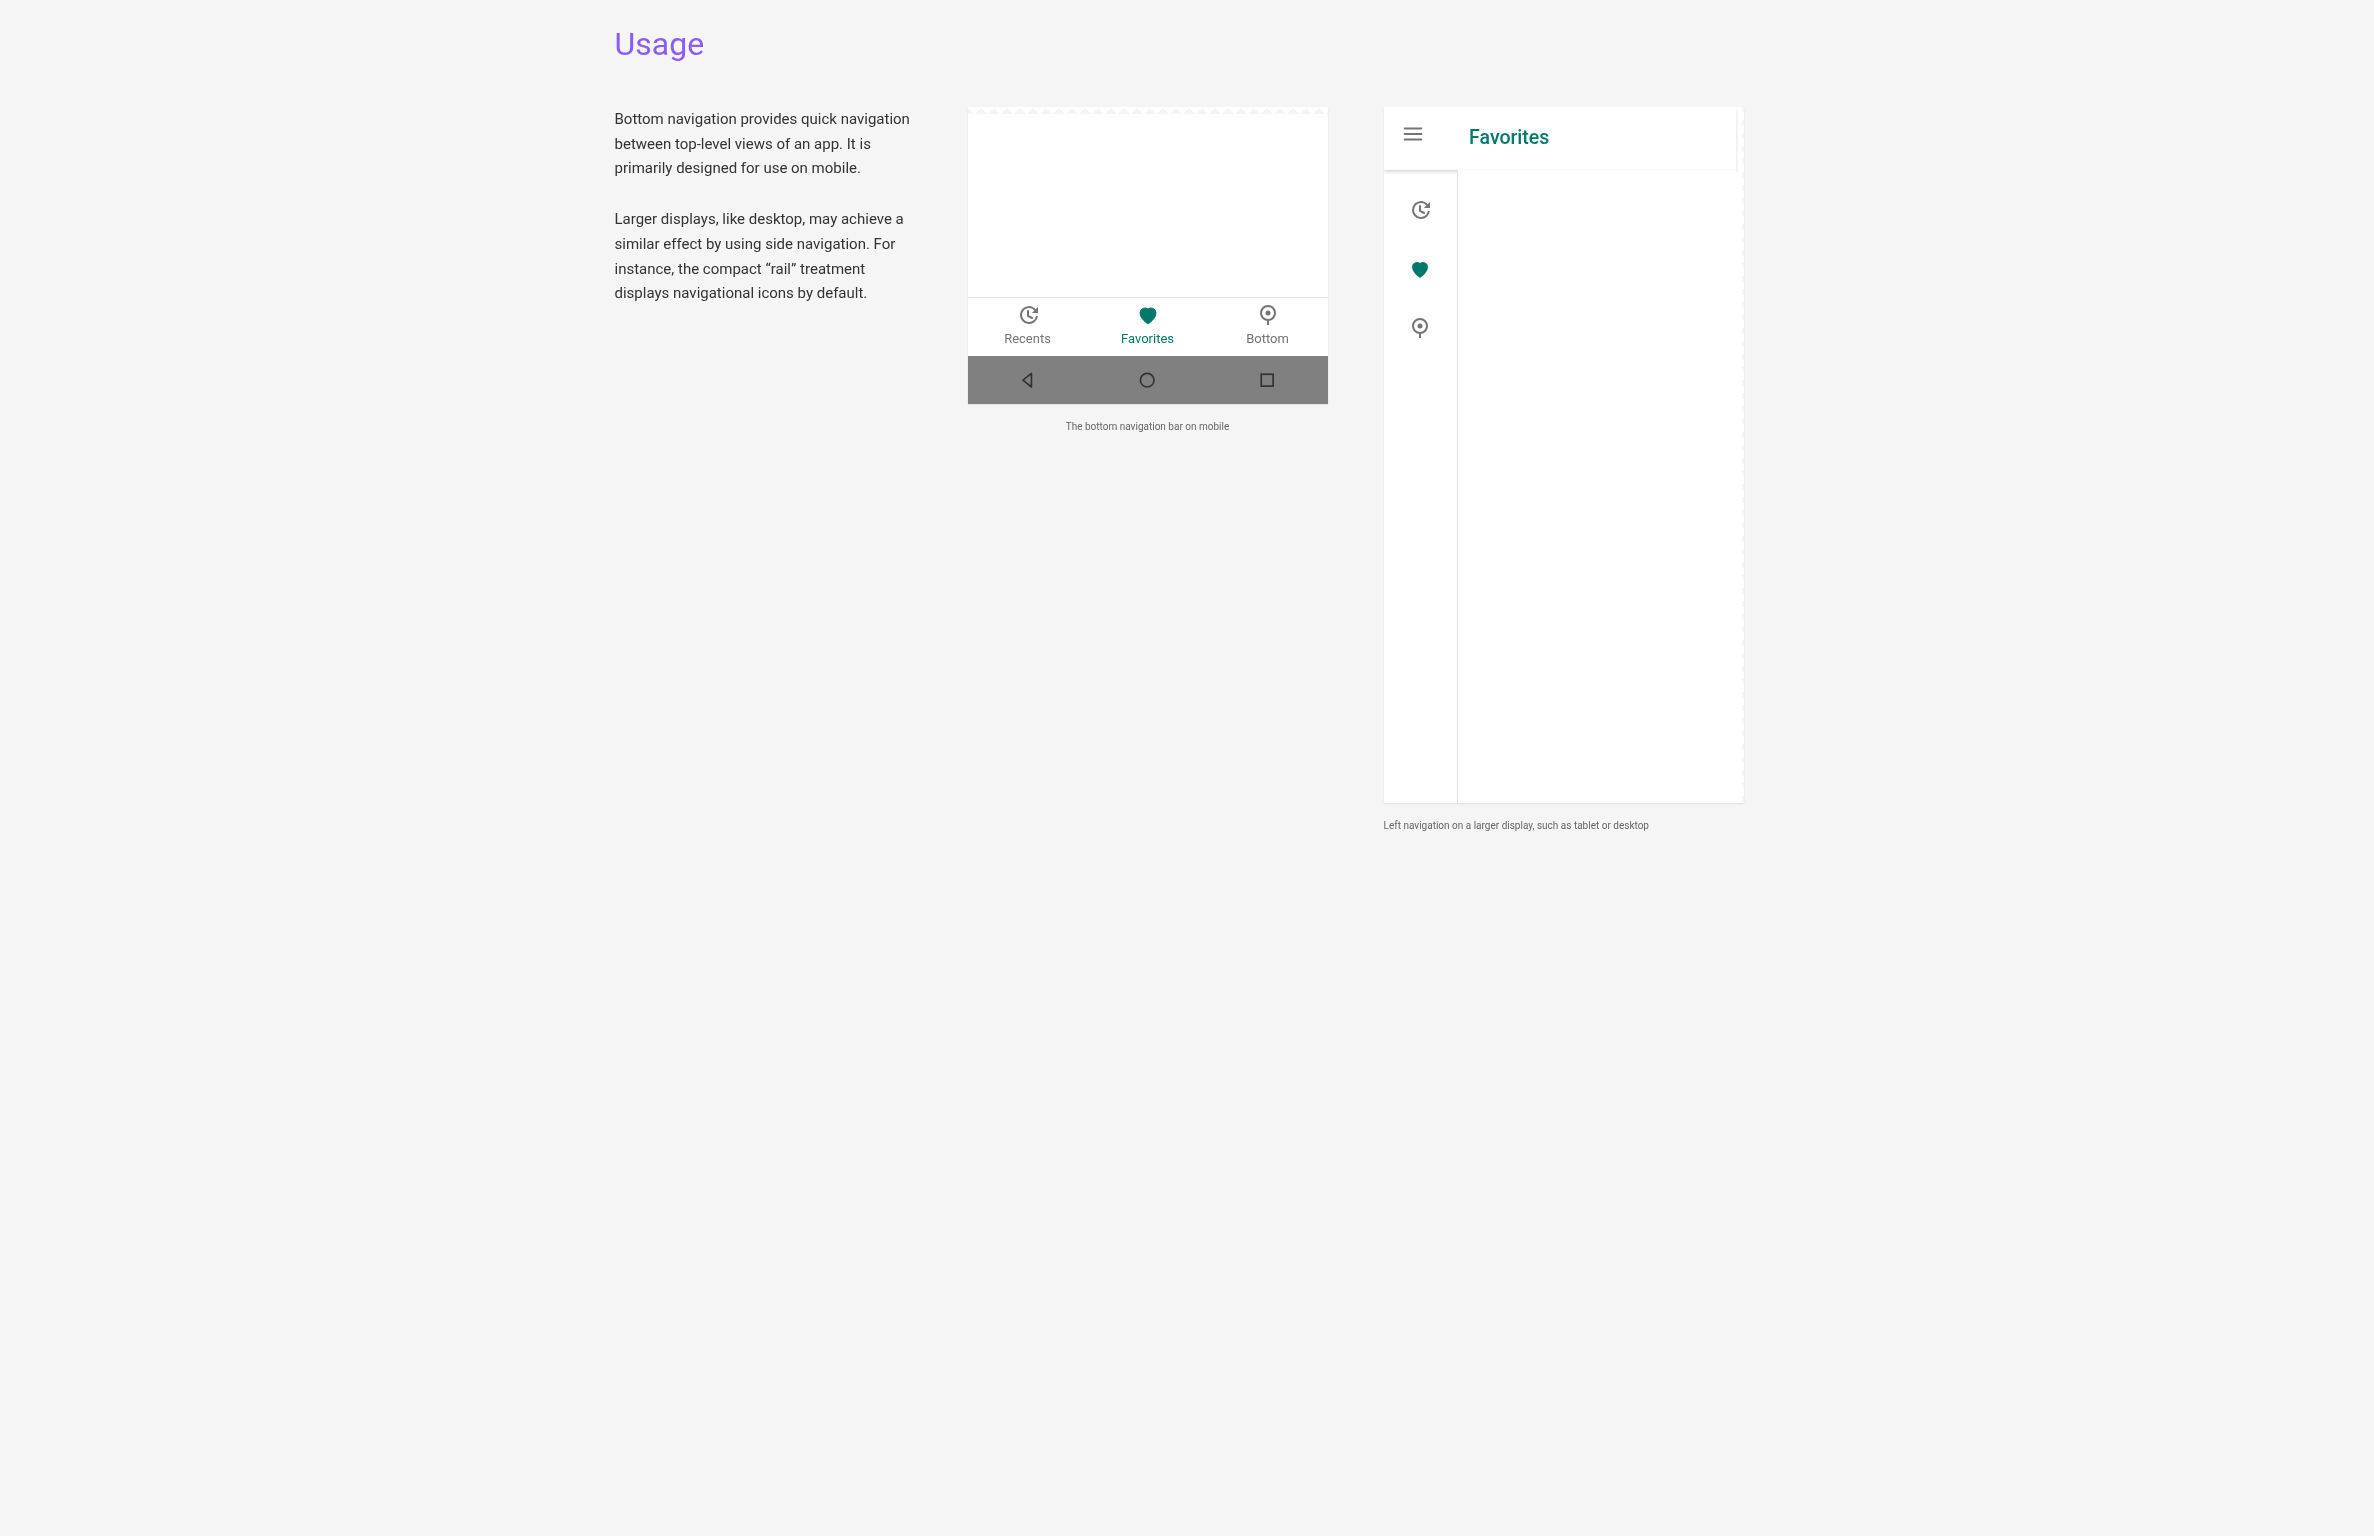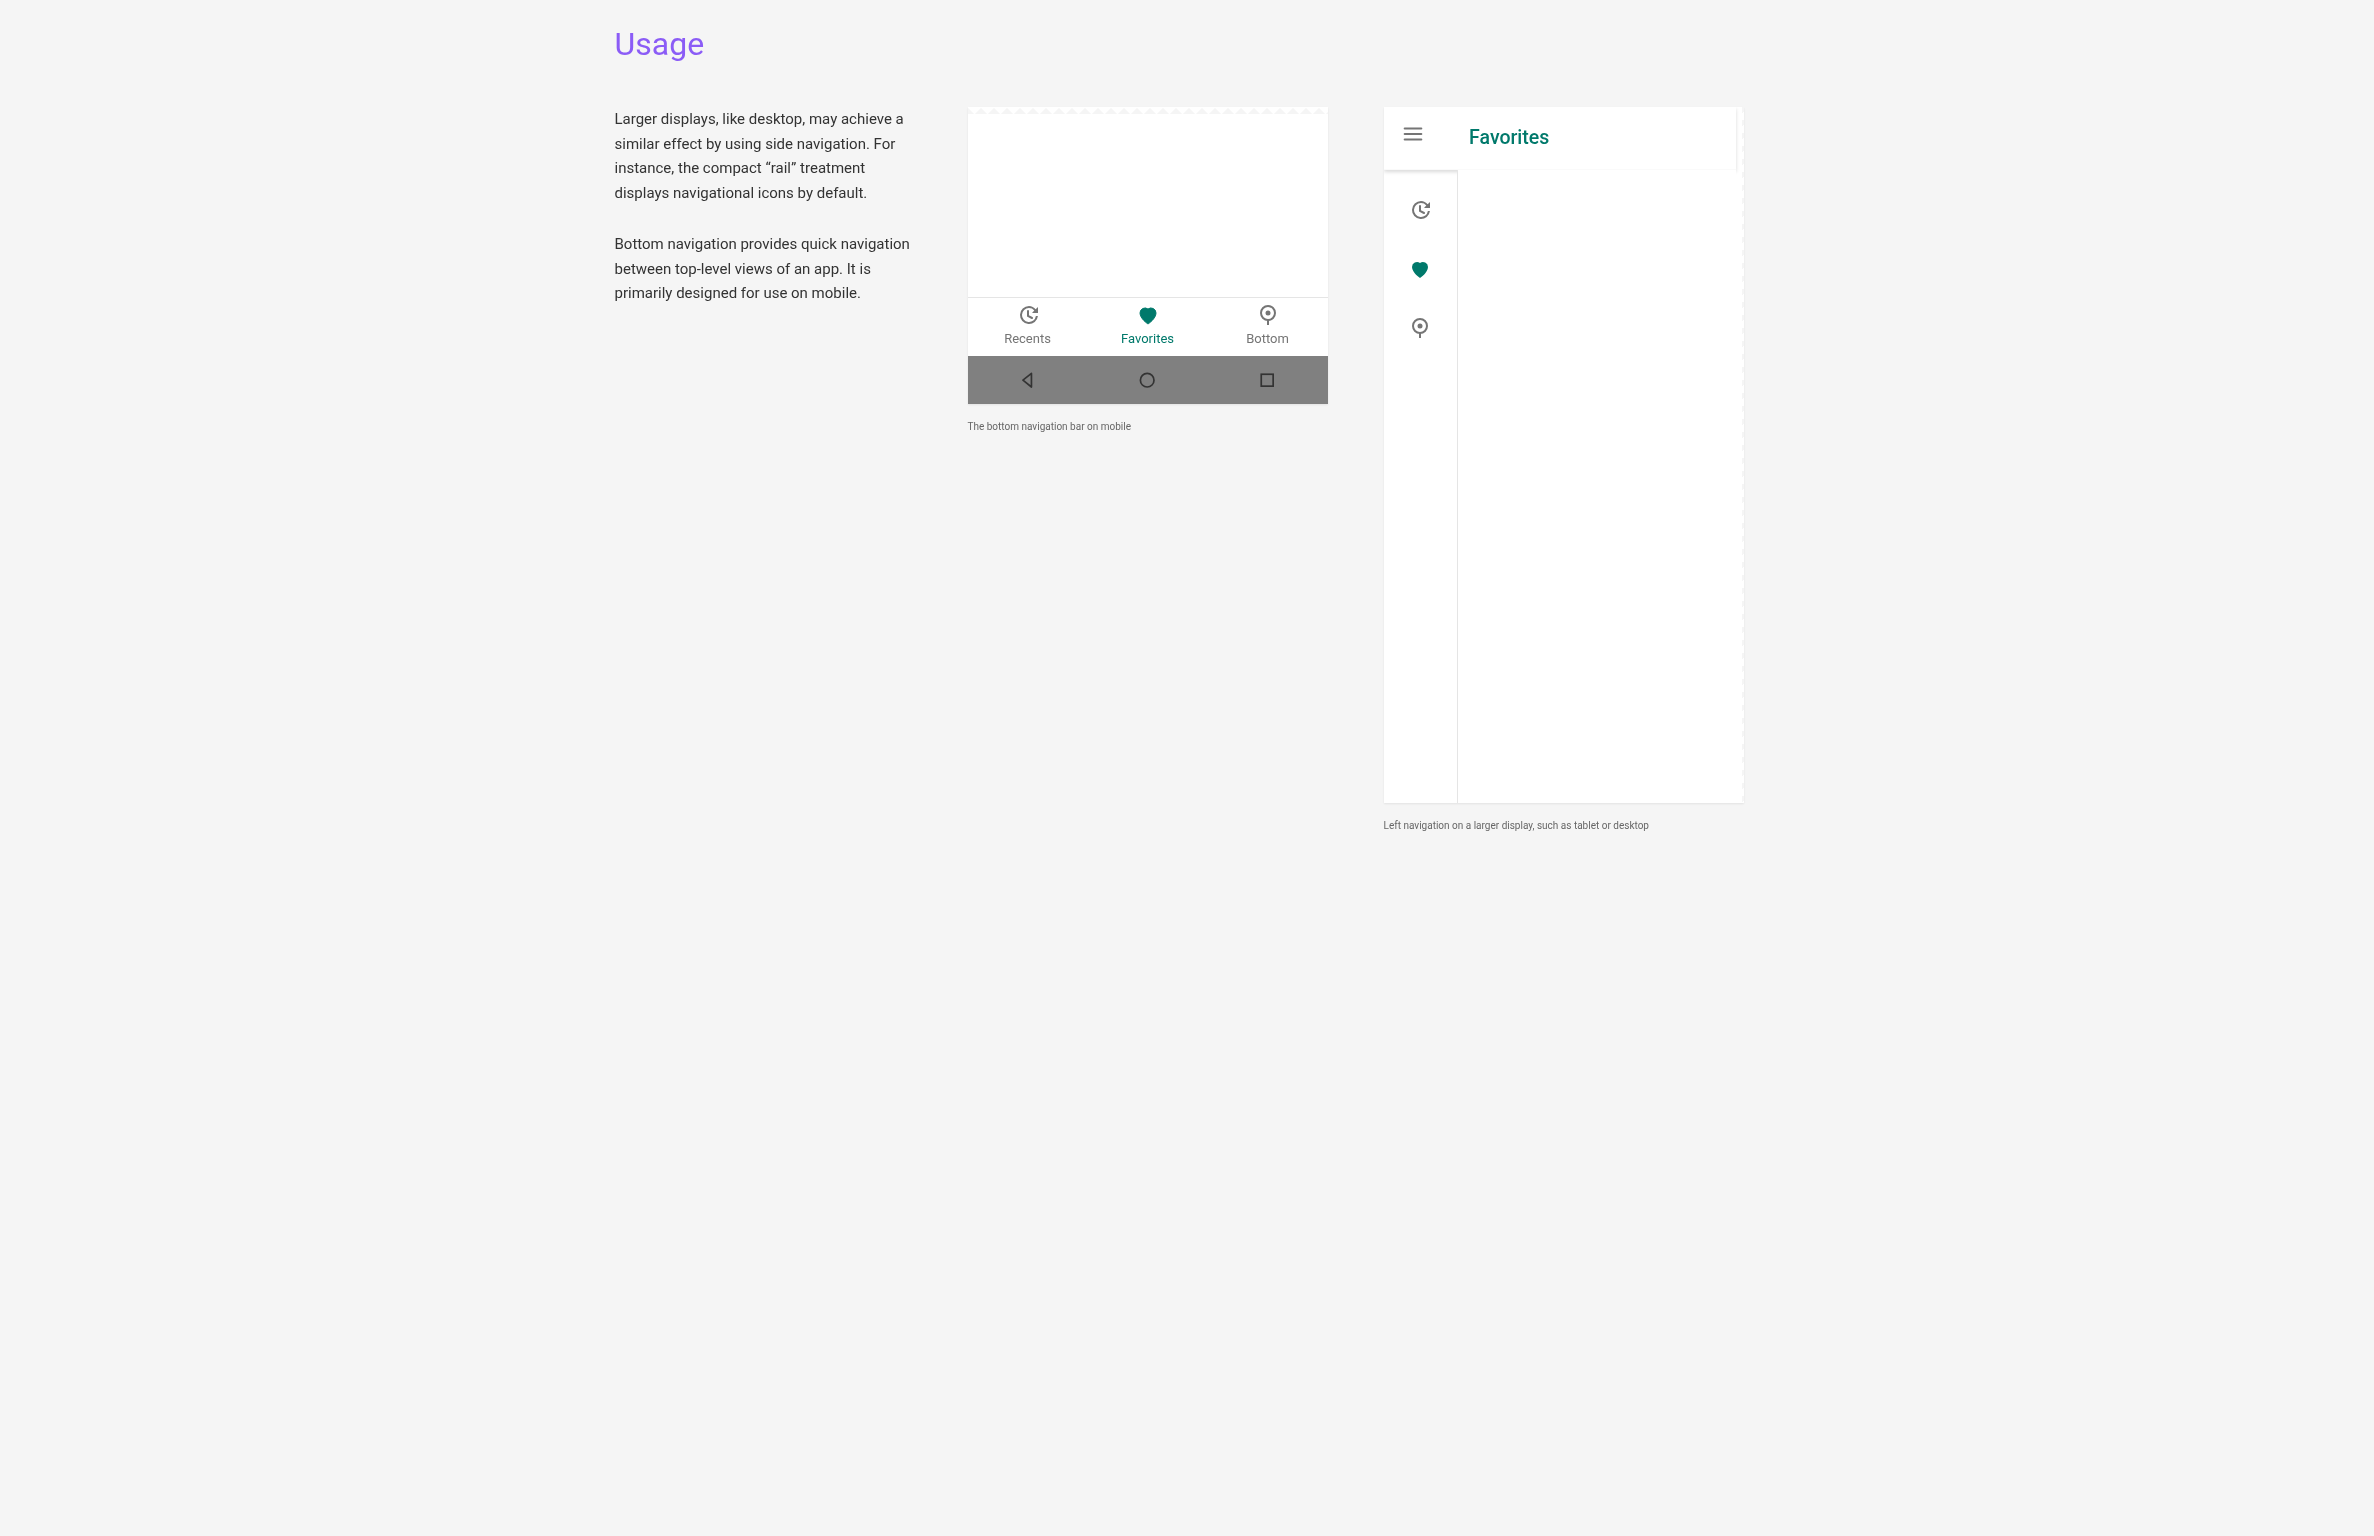--- a/index.html
+++ b/index.html
@@ -22,21 +22,21 @@
       margin-bottom: 37px;
       padding-left: 37px;
     }
     .cols {
       display: flex;
       gap: 56px;
       align-items: flex-start;
     }
     .text-col { width: 334px; padding-left: 37px; }
     .text-col p { margin-bottom: 26px; color: #333; font-size: 15px; line-height: 1.65; }
-    .fig-col { width: 360px; }
+    .fig-col { width: 360px; text-align: center; }
     .fig-col2 { width: 360px; }
     .caption { color: #666; font-size: 10px; margin-top: 15px; line-height: 1.5; }
 
     
     .mobile-frame {
       width: 360px;
       height: 297px;
       background: #fff;
       position: relative;
       overflow: hidden;
@@ -117,22 +117,22 @@
       </g>
   </defs>
 </svg>
 
 <div class="page">
   <h1 class="section-title">Usage</h1>
 
   <div class="cols">
 
     <div class="text-col">
+      <p>Bottom navigation provides quick navigation between top-level views of an app. It is primarily designed for use on mobile.</p>
       <p>Larger displays, like desktop, may achieve a similar effect by using side navigation. For instance, the compact “rail” treatment displays navigational icons by default.</p>
-      <p>Bottom navigation provides quick navigation between top-level views of an app. It is primarily designed for use on mobile.</p>
     </div>
 
     <div class="fig-col">
       <div class="mobile-frame">
         <div class="zigzag-top"></div>
         <div class="mobile-content"></div>
 
         <div class="mobile-bottomnav">
           <div class="mobile-nav-item">
             <svg viewBox="0 0 24 24">

